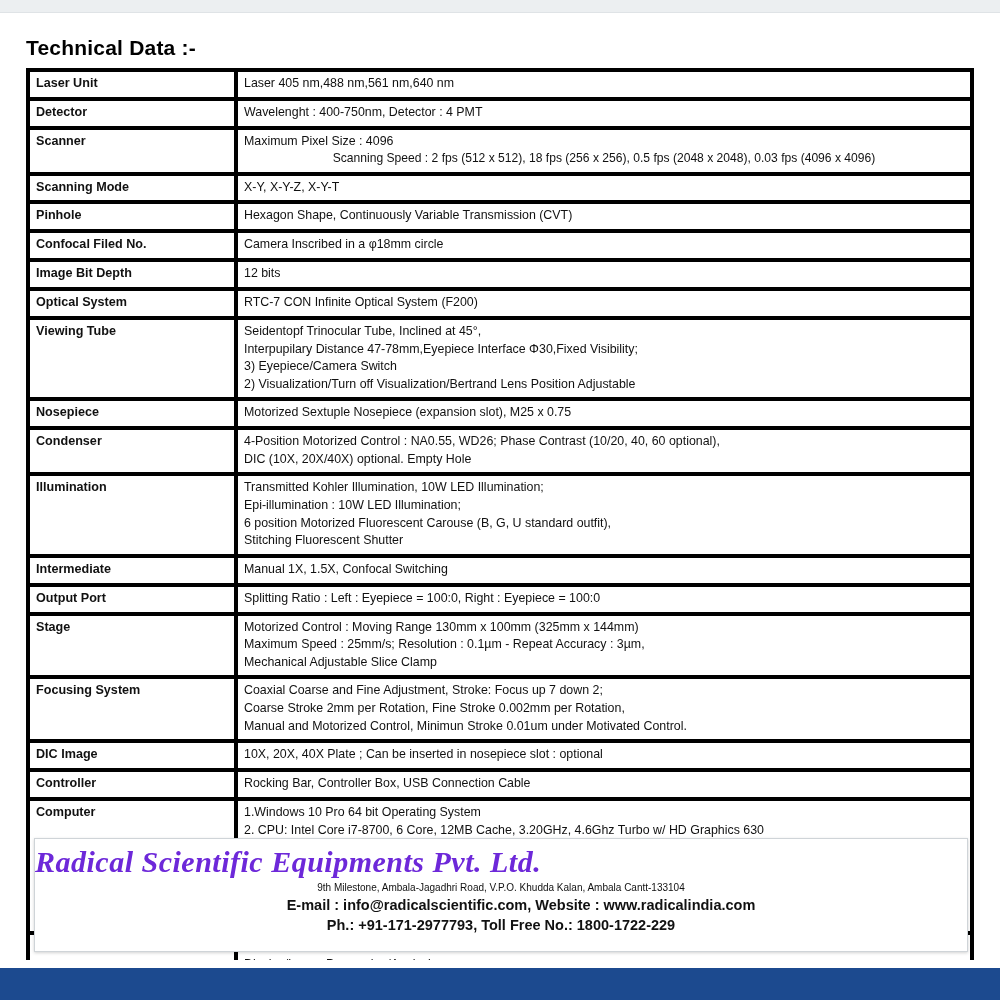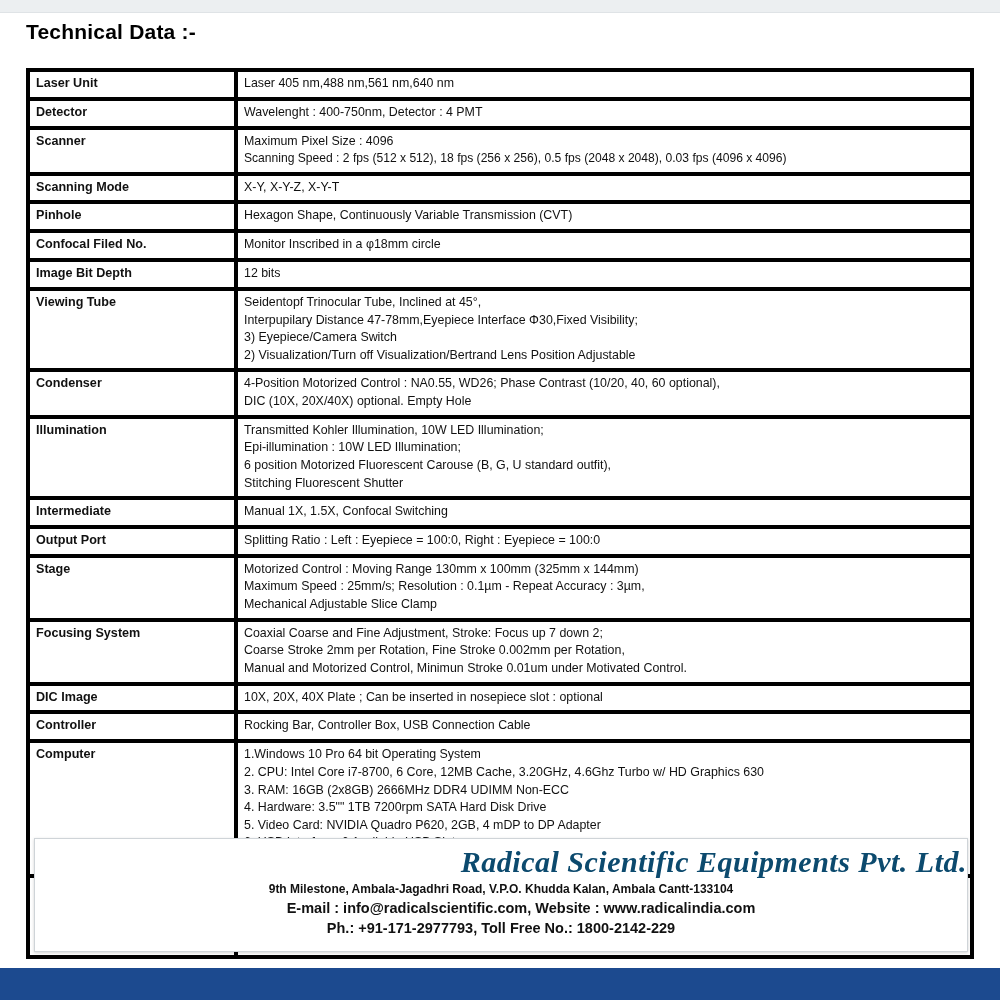--- a/index.html
+++ b/index.html
@@ -37,21 +37,21 @@
   .bottom-strip-light {
     position: absolute;
     bottom: 32px; left: 0;
     width: 1000px;
     height: 8px;
     background: #ffffff;
   }
   .title {
     position: absolute;
     left: 26px;
-    top: 20px;
+    top: 36px;
     font-size: 21px;
     font-weight: bold;
     color: #000000;
     letter-spacing: 0.2px;
   }
   table.spec {
     position: absolute;
     left: 26px;
     top: 68px;
     width: 948px;
@@ -73,47 +73,47 @@
   }
   table.spec td.value {
     font-size: 12.4px;
   }
   .value-line {
     display: block;
     white-space: nowrap;
   }
   .value-line.small {
     font-size: 12.1px;
+    text-align: center;
   }
   .footer-box {
     position: absolute;
     left: 34px;
     top: 838px;
     width: 932px;
     height: 112px;
     background: #ffffff;
     border: 1px solid #cfd4d8;
     box-shadow: 0 1px 3px rgba(0,0,0,0.18);
   }
   .company {
-    text-align: right;
+    text-align: left;
     margin-top: 6px;
     font-family: "Liberation Serif", serif;
     font-style: italic;
     font-weight: bold;
     font-size: 30px;
-    color: #0c4a6e;
+    color: #6d28d9;
     letter-spacing: 0.5px;
-    margin-left: 24px;
   }
   .addr {
     text-align: center;
     margin-top: 3px;
-    font-size: 12px;
-    font-weight: bold;
+    font-size: 10px;
+    font-weight: normal;
     color: #111111;
   }
   .email {
     text-align: center;
     margin-top: 4px;
     font-size: 14.5px;
     font-weight: bold;
     color: #111111;
     padding-left: 40px;
   }
@@ -163,36 +163,48 @@
         </tr>
         <tr>
           <td class="label">Pinhole</td>
           <td class="value">
             <span class="value-line">Hexagon Shape, Continuously Variable Transmission (CVT)</span>
           </td>
         </tr>
         <tr>
           <td class="label">Confocal Filed No.</td>
           <td class="value">
-            <span class="value-line">Monitor Inscribed in a φ18mm circle</span>
+            <span class="value-line">Camera Inscribed in a φ18mm circle</span>
           </td>
         </tr>
         <tr>
           <td class="label">Image Bit Depth</td>
           <td class="value">
             <span class="value-line">12 bits</span>
+          </td>
+        </tr>
+        <tr>
+          <td class="label">Optical System</td>
+          <td class="value">
+            <span class="value-line">RTC-7 CON Infinite Optical System (F200)</span>
           </td>
         </tr>
         <tr>
           <td class="label">Viewing Tube</td>
           <td class="value">
             <span class="value-line">Seidentopf Trinocular Tube, Inclined at 45°,</span>
             <span class="value-line">Interpupilary Distance 47-78mm,Eyepiece Interface Φ30,Fixed Visibility;</span>
             <span class="value-line">3) Eyepiece/Camera Switch</span>
             <span class="value-line">2) Visualization/Turn off Visualization/Bertrand Lens Position Adjustable</span>
+          </td>
+        </tr>
+        <tr>
+          <td class="label">Nosepiece</td>
+          <td class="value">
+            <span class="value-line">Motorized Sextuple Nosepiece (expansion slot), M25 x 0.75</span>
           </td>
         </tr>
         <tr>
           <td class="label">Condenser</td>
           <td class="value">
             <span class="value-line">4-Position Motorized Control : NA0.55, WD26; Phase Contrast (10/20, 40, 60 optional),</span>
             <span class="value-line">DIC (10X, 20X/40X) optional. Empty Hole</span>
           </td>
         </tr>
         <tr>
@@ -265,19 +277,19 @@
             <span class="value-line">Image Stitching,Multi-channel Color Confocal Image</span>
           </td>
         </tr>
       </tbody>
   </table>
 
   <div class="footer-box">
     <div class="company">Radical Scientific Equipments Pvt. Ltd.</div>
     <div class="addr">9th Milestone, Ambala-Jagadhri Road, V.P.O. Khudda Kalan, Ambala Cantt-133104</div>
     <div class="email">E-mail : info@radicalscientific.com, Website : www.radicalindia.com</div>
-    <div class="phone">Ph.: +91-171-2977793, Toll Free No.: 1800-2142-229</div>
+    <div class="phone">Ph.: +91-171-2977793, Toll Free No.: 1800-1722-229</div>
   </div>
 
   <div class="bottom-strip-light"></div>
   <div class="bottom-strip"></div>
 
 </div>
 
 </body></html>

